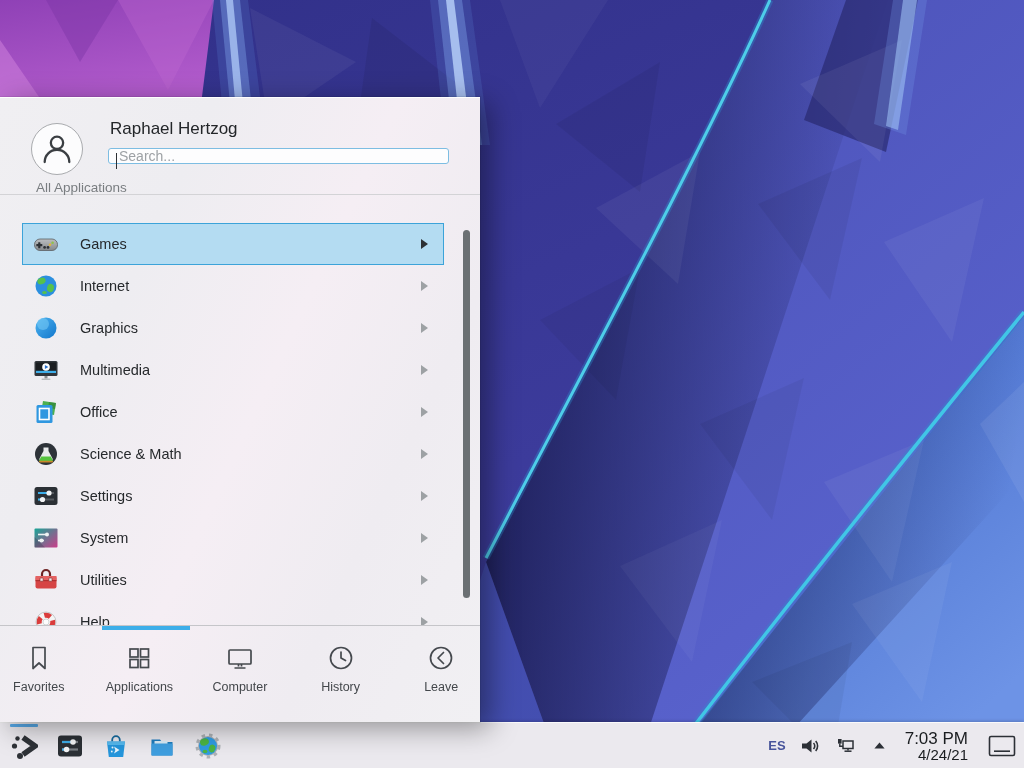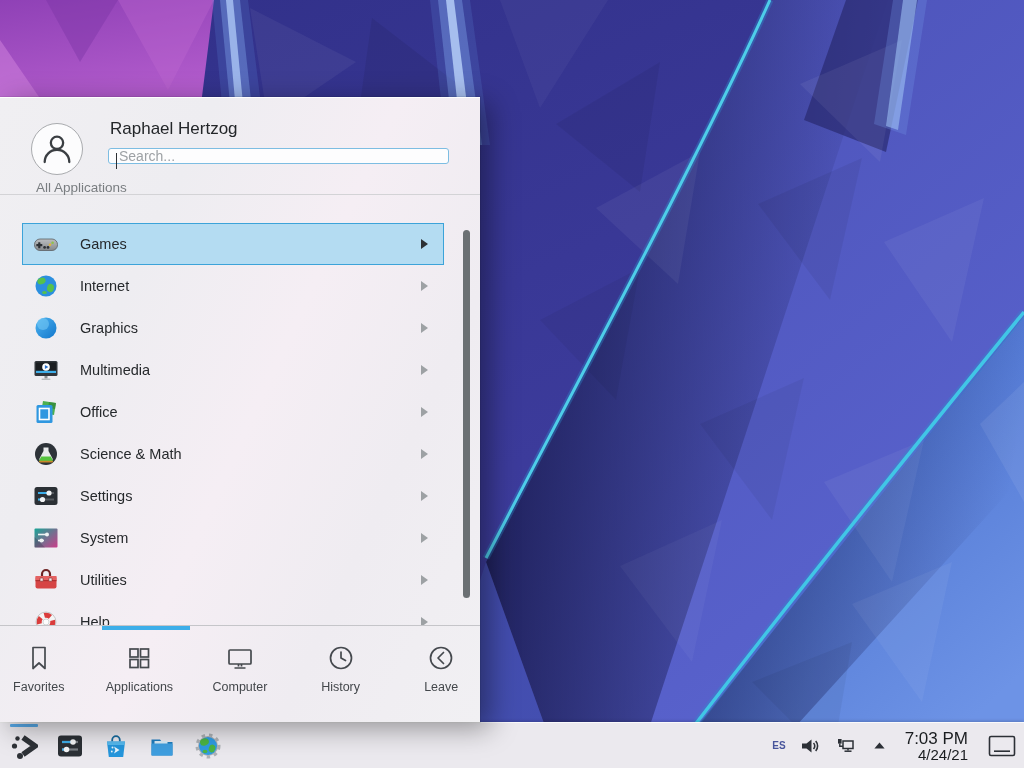--- a/index.html
+++ b/index.html
@@ -63,21 +63,21 @@
   .taskbar {
     position:absolute; left:0; bottom:0; width:1024px; height:46px;
     background:#ebe9ee; border-top:1px solid rgba(255,255,255,.75);
     box-shadow:0 -1px 3px rgba(0,0,0,.18);
     display:flex; align-items:center; padding:0 8px 0 10px; z-index:4;
   }
   .task-apps { display:flex; gap:18px; align-items:center; }
   .task-btn { width:28px; height:28px; background:none; border:none; padding:0; cursor:pointer; position:relative; }
   .launcher-indicator { position:absolute; left:10px; top:1px; width:28px; height:3px; background:#57a9e8; border-radius:1px; }
   .tray { margin-left:auto; display:flex; align-items:center; gap:13px; }
-  .kbd-layout { font-size:10px; font-weight:bold; color:#47549b; cursor:pointer; }
+  .kbd-layout { font-size:13px; font-weight:bold; color:#47549b; cursor:pointer; }
   .tray-btn { background:none; border:none; padding:0; cursor:pointer; width:22px; height:22px; display:flex; align-items:center; justify-content:center; }
   .clock { margin-left:14px; text-align:right; cursor:pointer; }
   .clock-time { font-size:17px; line-height:19px; color:#1a1d20; }
   .clock-date { font-size:15px; line-height:14px; color:#1a1d20; }
   .show-desktop { margin-left:20px; background:none; border:none; padding:0; cursor:pointer; width:28px; height:22px; }
 </style>
 </head>
 <body>
 
 <svg class="wallpaper" viewBox="0 0 1024 768" preserveAspectRatio="none">

